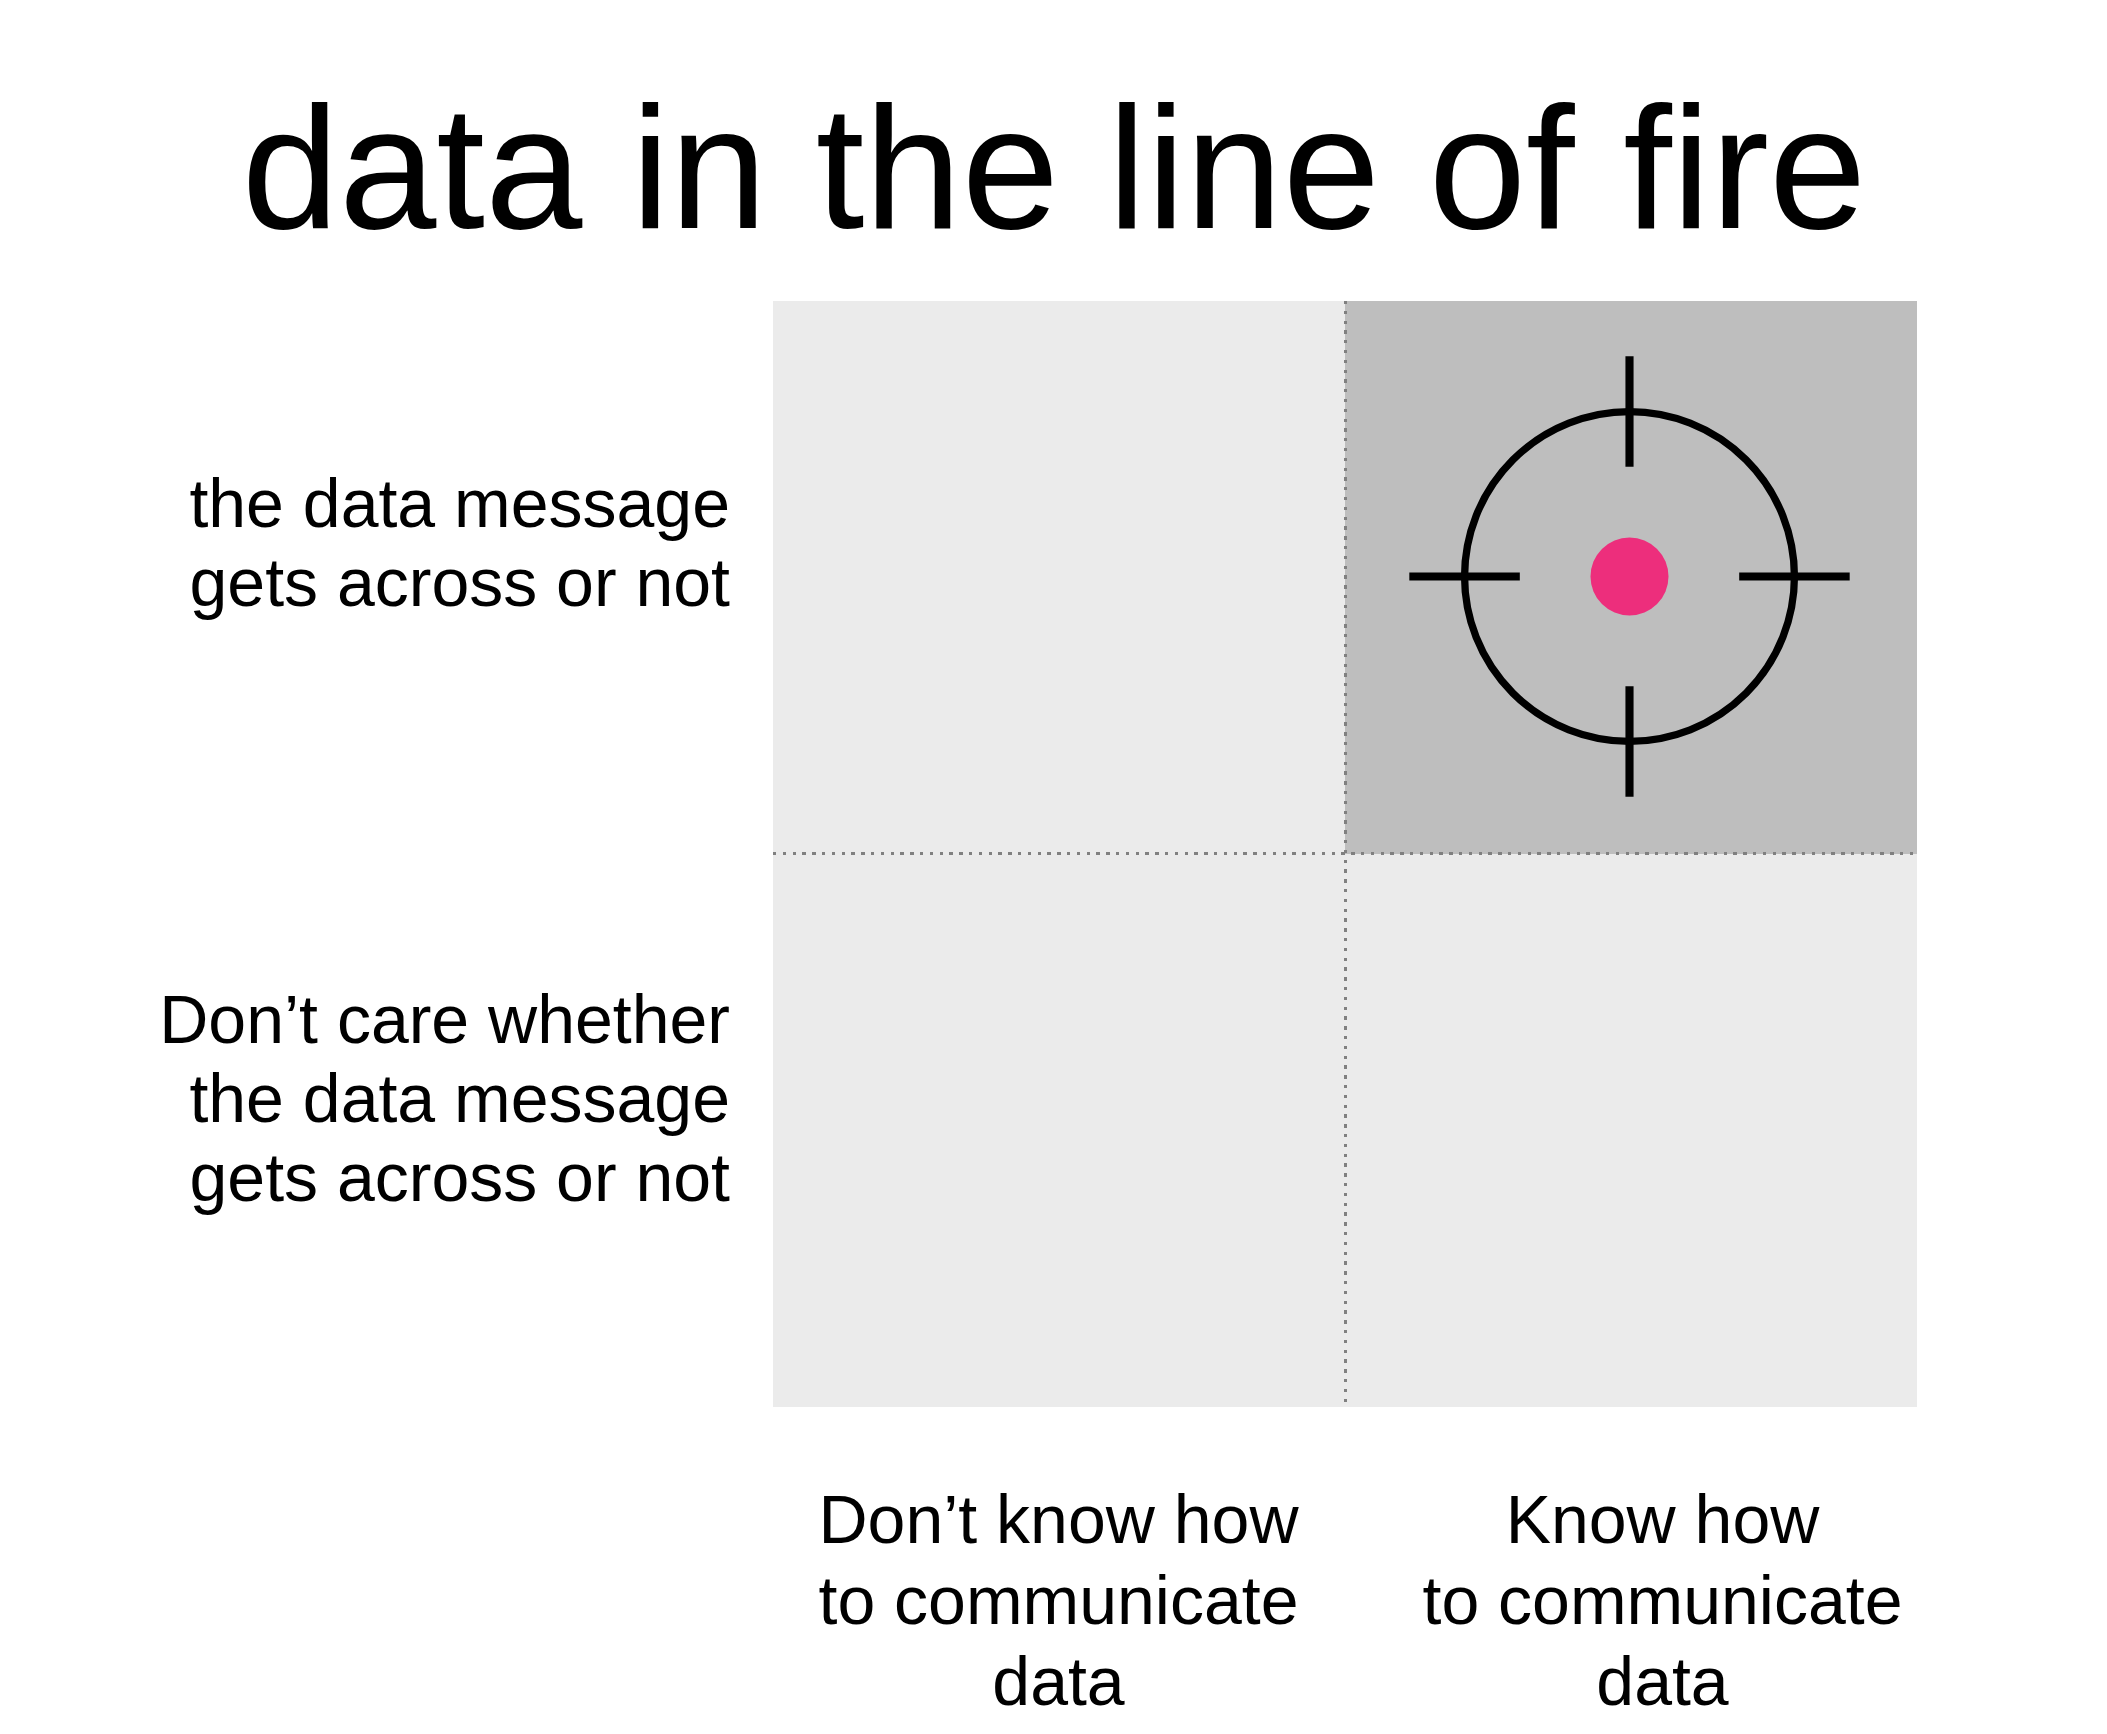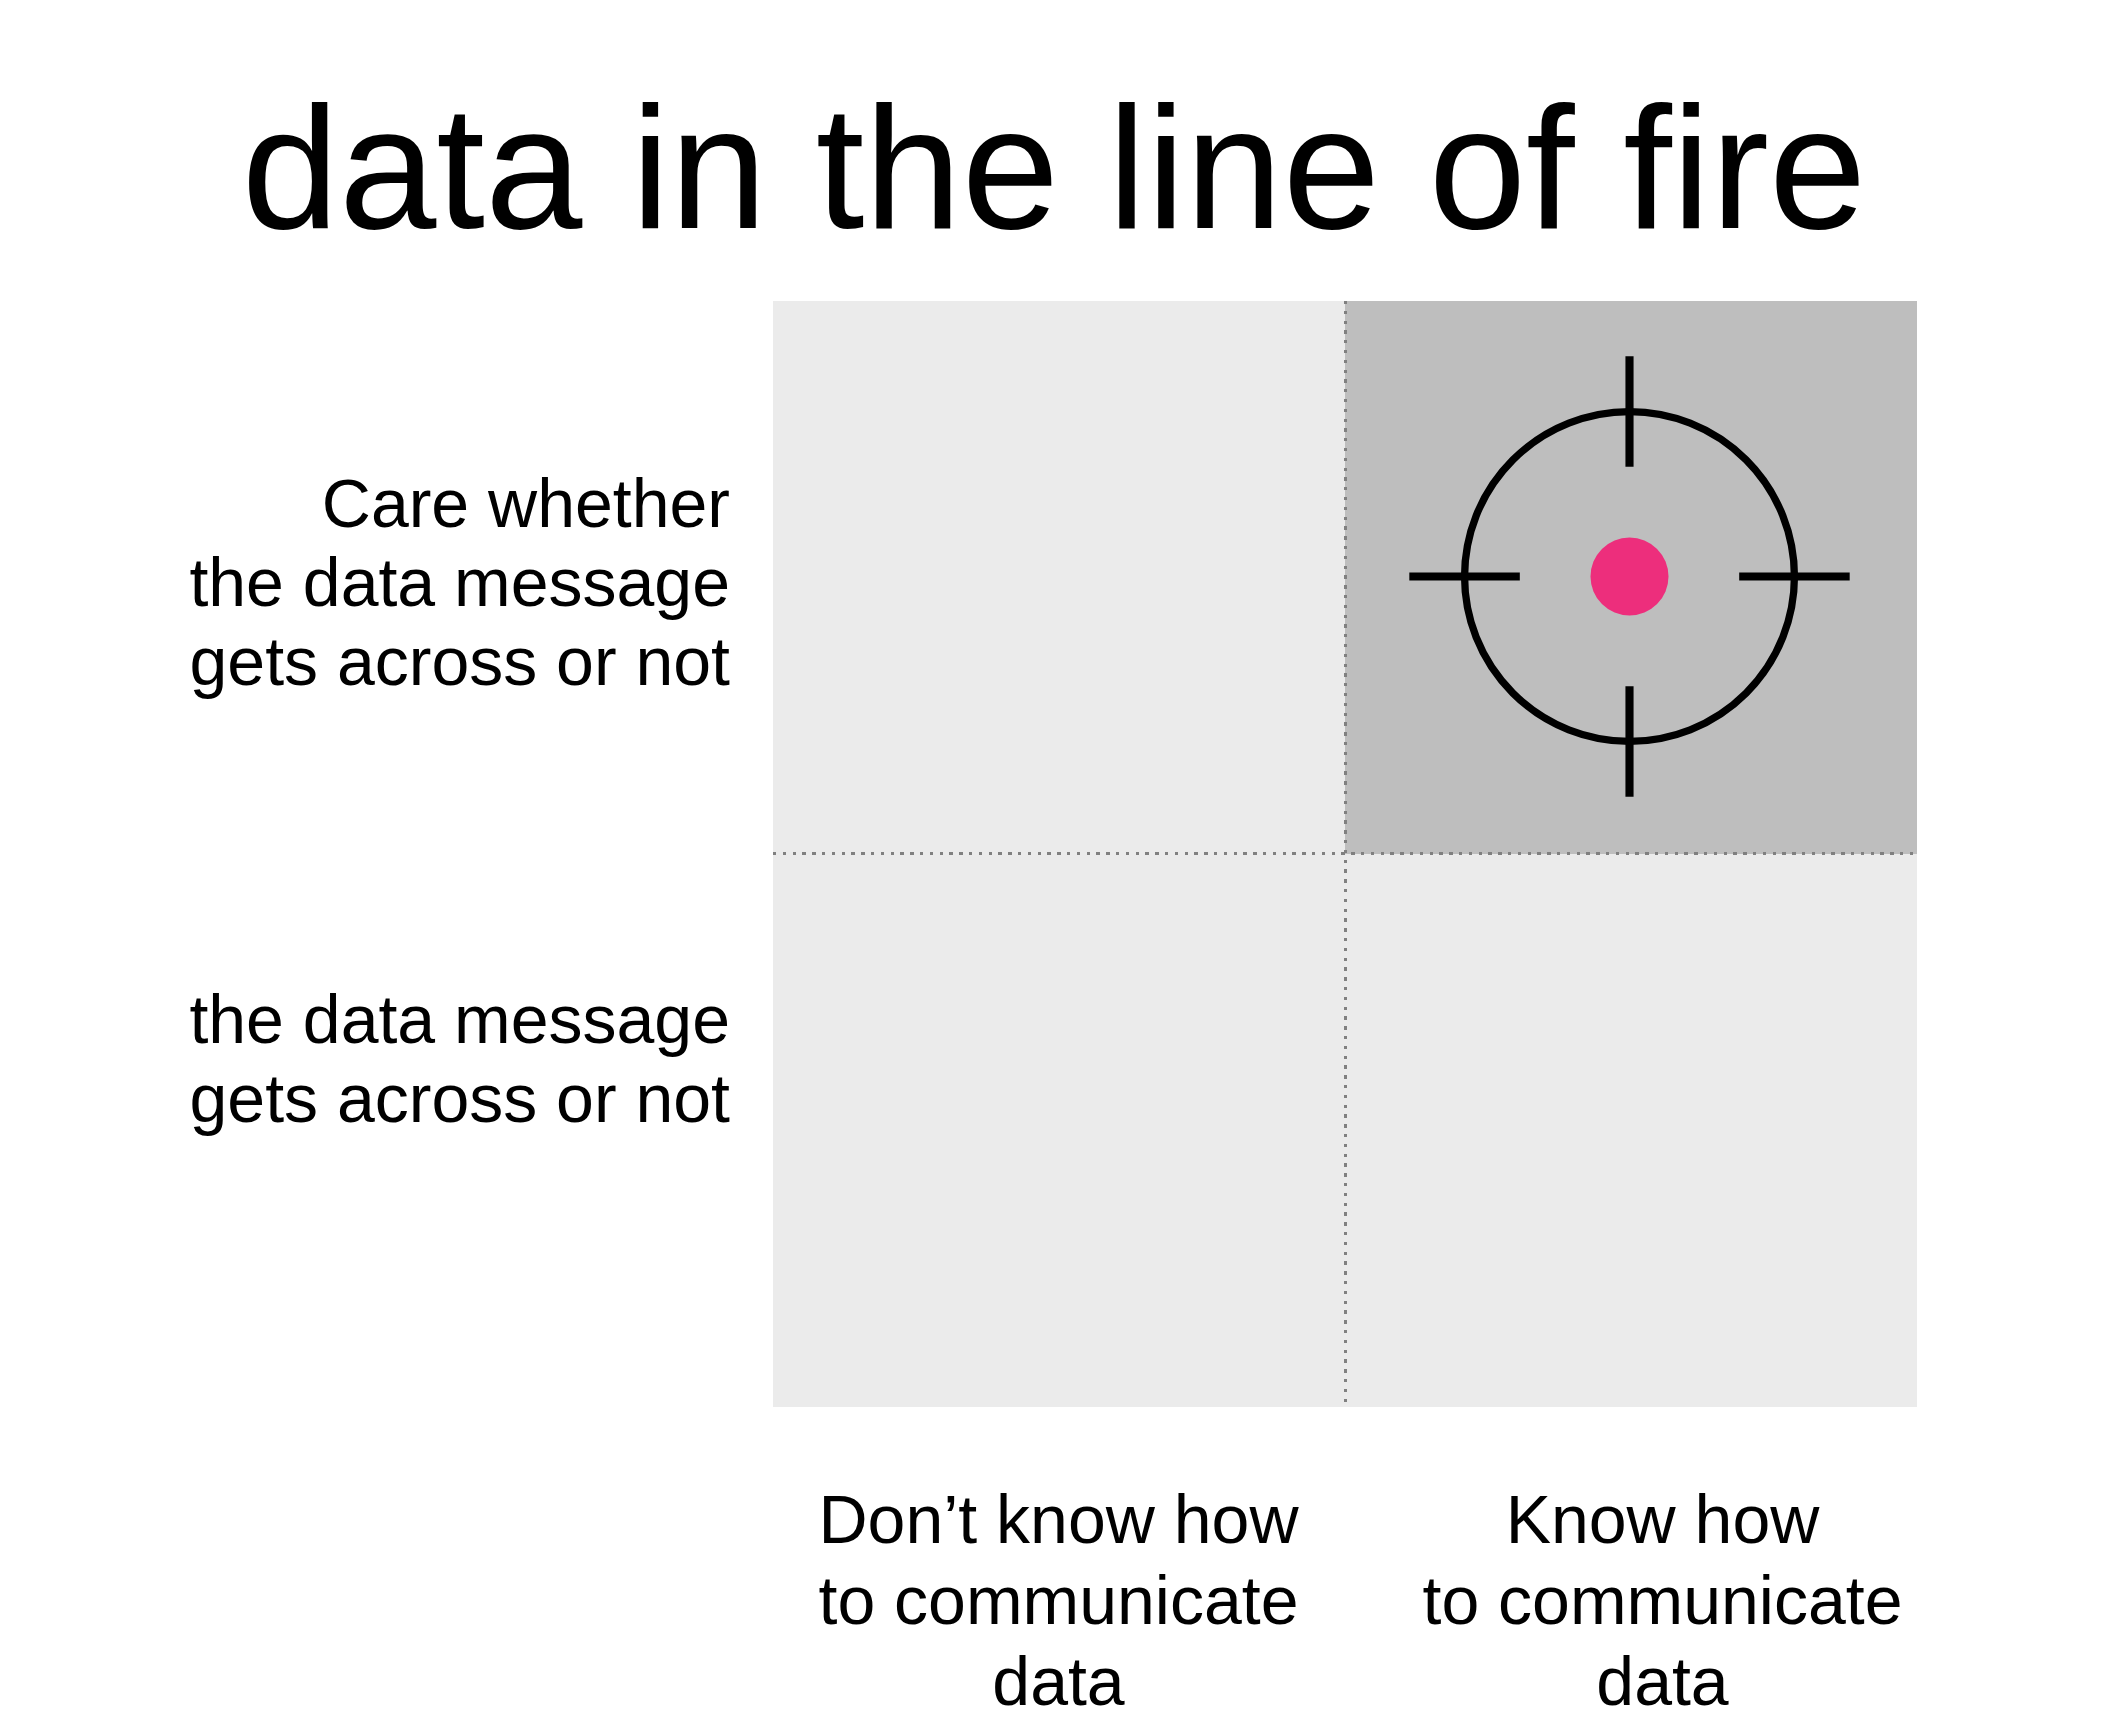--- a/index.html
+++ b/index.html
@@ -96,26 +96,26 @@
     <circle cx="0" cy="0" r="203" fill="none" style="stroke:var(--crosshair)" stroke-width="9"></circle>
     <line x1="0" y1="-271" x2="0" y2="-135" style="stroke:var(--crosshair)" stroke-width="10"></line>
     <line x1="0" y1="135" x2="0" y2="271" style="stroke:var(--crosshair)" stroke-width="10"></line>
     <line x1="-271" y1="0" x2="-135" y2="0" style="stroke:var(--crosshair)" stroke-width="10"></line>
     <line x1="135" y1="0" x2="271" y2="0" style="stroke:var(--crosshair)" stroke-width="10"></line>
     <circle cx="0" cy="0" r="48" style="fill:var(--target-dot)"></circle>
   </svg>
 </div>
 
 <div class="label row-label row-label-top">
-  <span>Care whether</span>
   <span>the data message</span>
   <span>gets across or not</span>
 </div>
 
 <div class="label row-label row-label-bottom">
+  <span>Don’t care whether</span>
   <span>the data message</span>
   <span>gets across or not</span>
 </div>
 
 <div class="label col-label col-label-left">
   <span>Don’t know how</span>
   <span>to communicate</span>
   <span>data</span>
 </div>
 

